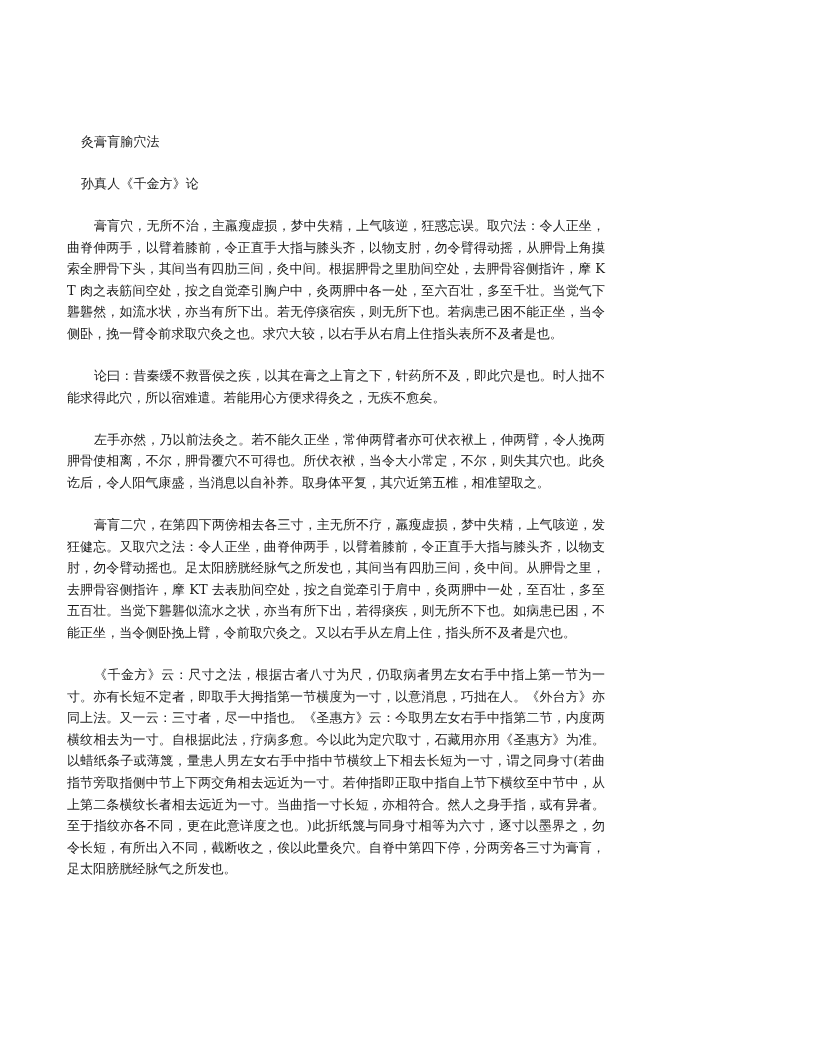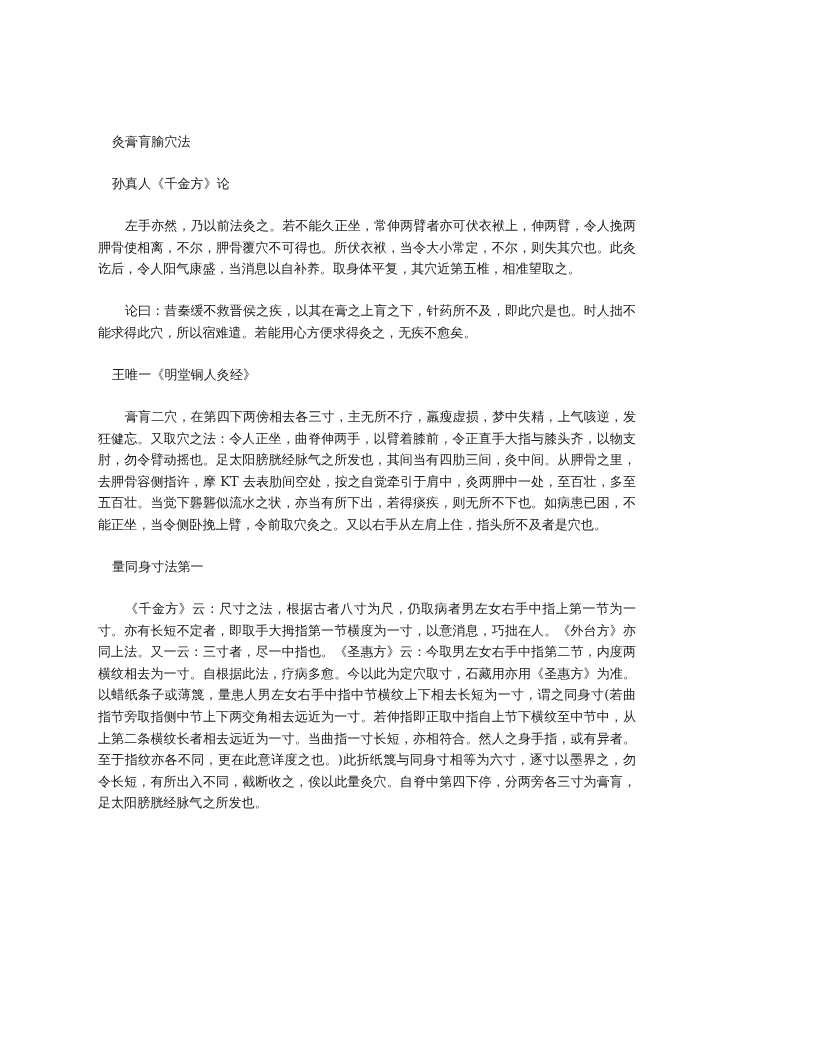--- a/index.html
+++ b/index.html
@@ -14,21 +14,21 @@
     overflow: hidden;
     font-family: "DejaVu Serif", "Liberation Serif", serif;
     color: #000000;
     -webkit-font-smoothing: antialiased;
   }
   .page {
     position: relative;
     width: 816px;
     height: 1056px;
     box-sizing: border-box;
-    padding: 131px 139px 0 98px;
+    padding: 131px 139px 0 67px;
   }
   .content {
     width: 538px;
   }
   
   .head-line {
     font-size: 13.0px;
     line-height: 21.5px;
     text-indent: 14px;
     margin: 0 0 20.5px 0;
@@ -60,28 +60,27 @@
 </head>
 <body>
 
 <div class="page">
   <div class="content">
 
     <div class="head-line">灸膏肓腧穴法</div>
 
     <div class="head-line">孙真人《千金方》论</div>
 
+    <p class="para">膏肓穴，无所不治，主羸瘦虚损，梦中失精，上气咳逆，狂惑忘误。取穴法：令人正坐，曲脊伸两手，以臂着膝前，令正直手大指与膝头齐，以物支肘，勿令臂得动摇，从胛骨上角摸索全胛骨下头，其间当有四肋三间，灸中间。根据胛骨之里肋间空处，去胛骨容侧指许，摩 KT 肉之表筋间空处，按之自觉牵引胸户中，灸两胛中各一处，至六百壮，多至千壮。当觉气下礱礱然，如流水状，亦当有所下出。若无停痰宿疾，则无所下也。若病患己困不能正坐，当令侧卧，挽一臂令前求取穴灸之也。求穴大较，以右手从右肩上住指头表所不及者是也。</p>
+
+    <p class="para sec-gap">论曰：昔秦缓不救晋侯之疾，以其在膏之上肓之下，针药所不及，即此穴是也。时人拙不能求得此穴，所以宿难遣。若能用心方便求得灸之，无疾不愈矣。</p>
 
     <p class="para">左手亦然，乃以前法灸之。若不能久正坐，常伸两臂者亦可伏衣袱上，伸两臂，令人挽两胛骨使相离，不尔，胛骨覆穴不可得也。所伏衣袱，当令大小常定，不尔，则失其穴也。此灸讫后，令人阳气康盛，当消息以自补养。取身体平复，其穴近第五椎，相准望取之。</p>
 
-    <p class="para sec-gap">论曰：昔秦缓不救晋侯之疾，以其在膏之上肓之下，针药所不及，即此穴是也。时人拙不能求得此穴，所以宿难遣。若能用心方便求得灸之，无疾不愈矣。</p>
-
-    <div class="head-line">王唯一《明堂铜人灸经》</div>
 
     <p class="para">膏肓二穴，在第四下两傍相去各三寸，主无所不疗，羸瘦虚损，梦中失精，上气咳逆，发狂健忘。又取穴之法：令人正坐，曲脊伸两手，以臂着膝前，令正直手大指与膝头齐，以物支肘，勿令臂动摇也。足太阳膀胱经脉气之所发也，其间当有四肋三间，灸中间。从胛骨之里，去胛骨容侧指许，摩 KT 去表肋间空处，按之自觉牵引于肩中，灸两胛中一处，至百壮，多至五百壮。当觉下礱礱似流水之状，亦当有所下出，若得痰疾，则无所不下也。如病患已困，不能正坐，当令侧卧挽上臂，令前取穴灸之。又以右手从左肩上住，指头所不及者是穴也。</p>
 
 
-    <div class="head-line">量同身寸法第一</div>
 
     <p class="para">《千金方》云：尺寸之法，根据古者八寸为尺，仍取病者男左女右手中指上第一节为一寸。亦有长短不定者，即取手大拇指第一节横度为一寸，以意消息，巧拙在人。《外台方》亦同上法。又一云：三寸者，尽一中指也。《圣惠方》云：今取男左女右手中指第二节，内度两横纹相去为一寸。自根据此法，疗病多愈。今以此为定穴取寸，石藏用亦用《圣惠方》为准。以蜡纸条子或薄篾，量患人男左女右手中指中节横纹上下相去长短为一寸，谓之同身寸(若曲指节旁取指侧中节上下两交角相去远近为一寸。若伸指即正取中指自上节下横纹至中节中，从上第二条横纹长者相去远近为一寸。当曲指一寸长短，亦相符合。然人之身手指，或有异者。至于指纹亦各不同，更在此意详度之也。)此折纸篾与同身寸相等为六寸，逐寸以墨界之，勿令长短，有所出入不同，截断收之，俟以此量灸穴。自脊中第四下停，分两旁各三寸为膏肓，足太阳膀胱经脉气之所发也。</p>
 
   </div>
 </div>
 
 </body></html>

